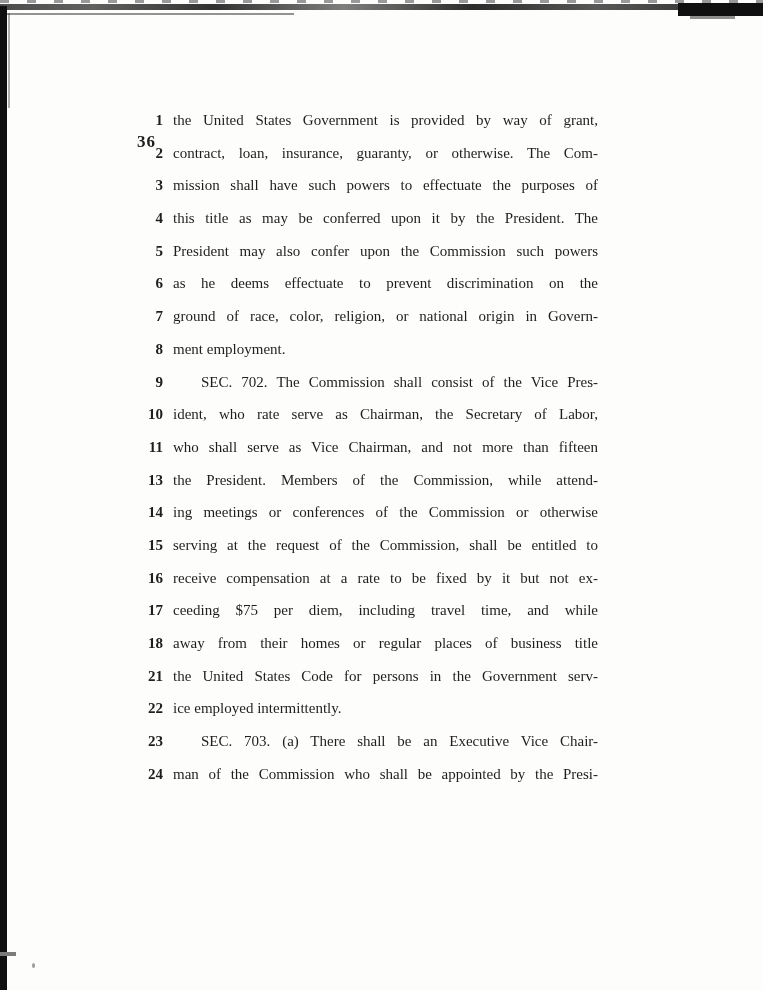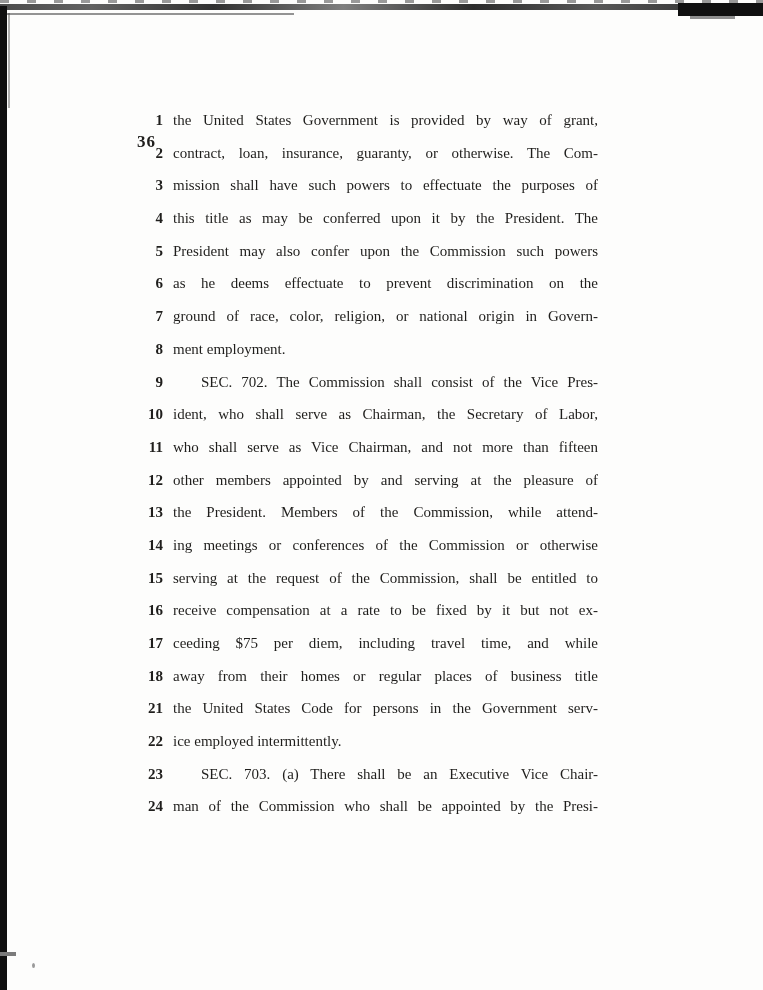--- a/index.html
+++ b/index.html
@@ -133,32 +133,28 @@
         <span class="line-text">ment employment.</span>
       </div>
 
       <div class="line indent">
         <span class="line-num">9</span>
         <span class="line-text">SEC. 702. The Commission shall consist of the Vice Pres-</span>
       </div>
 
       <div class="line">
         <span class="line-num">10</span>
-        <span class="line-text">ident, who shall serve as Chairman, the Secretary of Labor,</span>
+        <span class="line-text">ident, who rate serve as Chairman, the Secretary of Labor,</span>
       </div>
 
       <div class="line">
         <span class="line-num">11</span>
         <span class="line-text">who shall serve as Vice Chairman, and not more than fifteen</span>
       </div>
 
-      <div class="line">
-        <span class="line-num">12</span>
-        <span class="line-text">other members appointed by and serving at the pleasure of</span>
-      </div>
 
       <div class="line">
         <span class="line-num">13</span>
         <span class="line-text">the President. Members of the Commission, while attend-</span>
       </div>
 
       <div class="line">
         <span class="line-num">14</span>
         <span class="line-text">ing meetings or conferences of the Commission or otherwise</span>
       </div>

